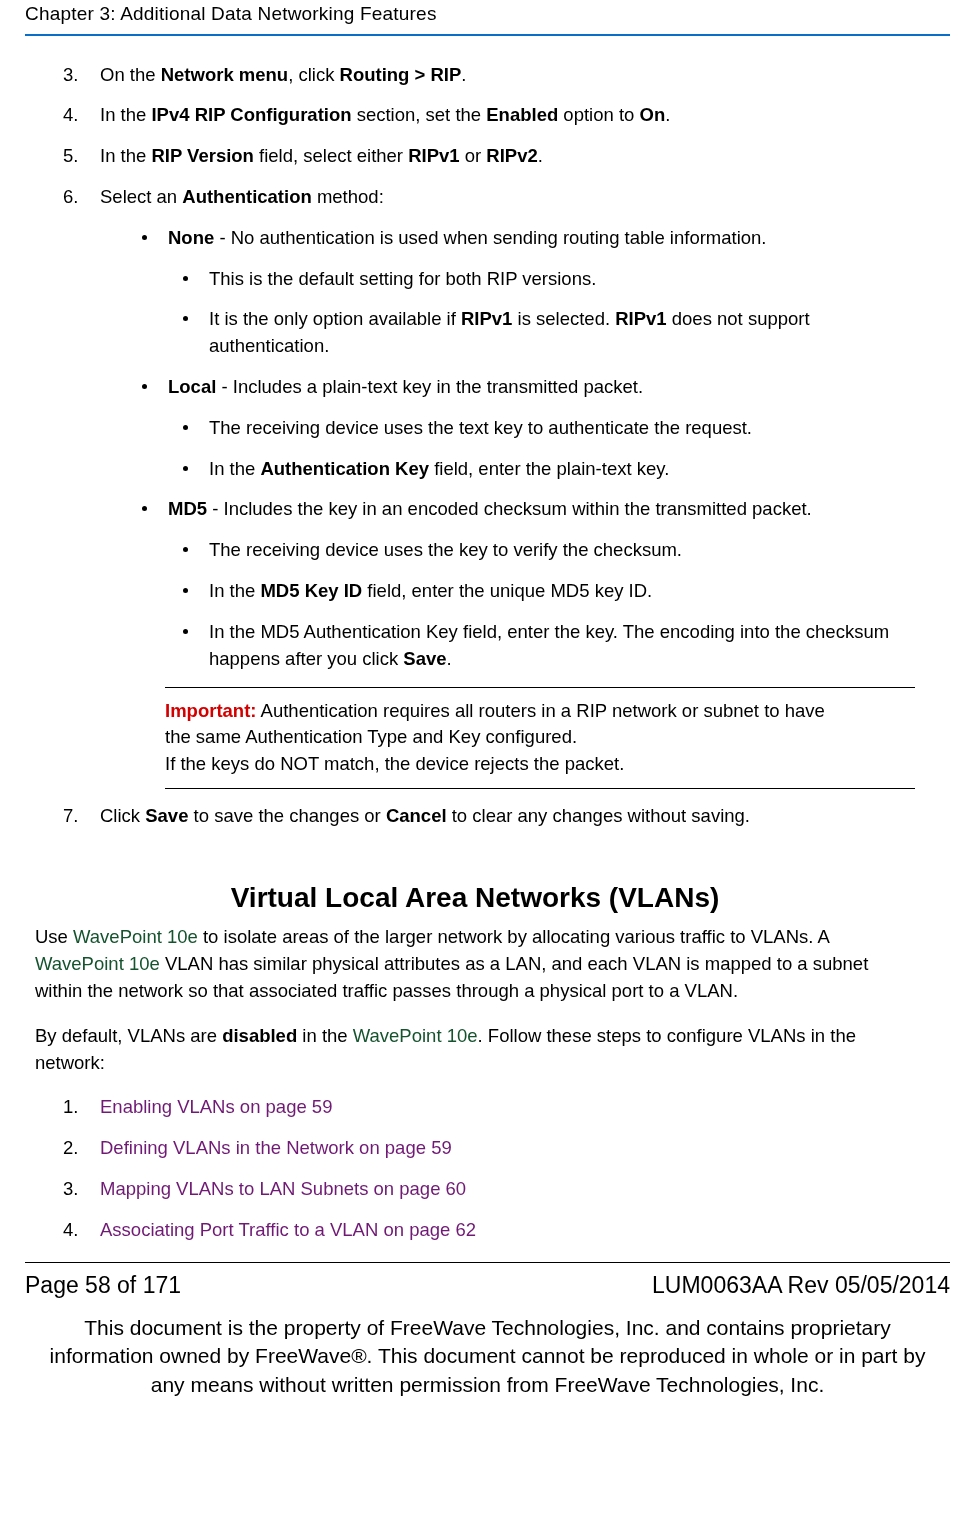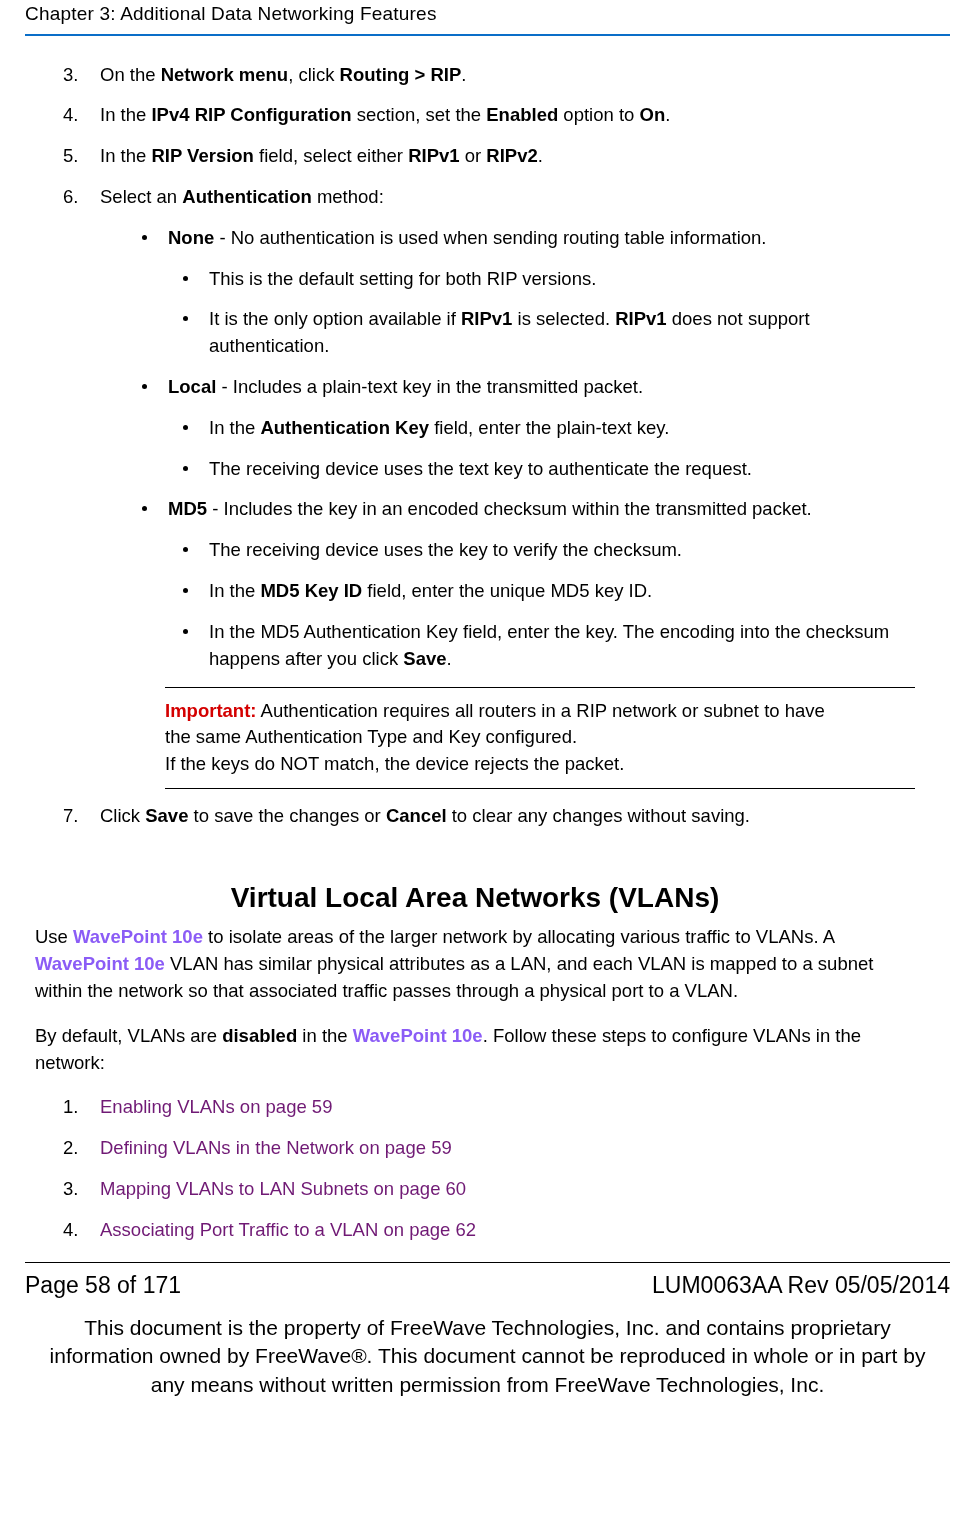--- a/index.html
+++ b/index.html
@@ -98,21 +98,21 @@
   .section-gap { height: 34px; }
   h2.section-title {
     font-size: 28px;
     font-weight: bold;
     margin: 0 0 6px 0;
     text-align: center;
   }
   p.body {
     margin: 0 0 18px 0;
   }
-  .product { color: #8b5cf6; font-weight: bold; }
+  .product { color: #14532d; font-weight: normal; }
   ol.numlinks {
     list-style: none;
     padding: 0;
     margin: 0;
     counter-reset: numlink;
   }
   ol.numlinks > li {
     counter-increment: numlink;
     position: relative;
     padding-left: 65px;
@@ -175,24 +175,24 @@
             <ul class="bullets-l2">
               <li>This is the default setting for both RIP versions.</li>
               <li>
                 <span>It is the only option available if </span><span class="b">RIPv1</span><span> is selected. </span><span class="b">RIPv1</span><span> does not support authentication.</span>
               </li>
             </ul>
           </li>
           <li>
             <span class="b">Local</span><span> - Includes a plain-text key in the transmitted packet.</span>
             <ul class="bullets-l2">
+              <li>The receiving device uses the text key to authenticate the request.</li>
               <li>
                 <span>In the </span><span class="b">Authentication Key</span><span> field, enter the plain-text key.</span>
               </li>
-              <li>The receiving device uses the text key to authenticate the request.</li>
             </ul>
           </li>
           <li>
             <span class="b">MD5</span><span> - Includes the key in an encoded checksum within the transmitted packet.</span>
             <ul class="bullets-l2">
               <li>The receiving device uses the key to verify the checksum.</li>
               <li>
                 <span>In the </span><span class="b">MD5 Key ID</span><span> field, enter the unique MD5 key ID.</span>
               </li>
               <li>

